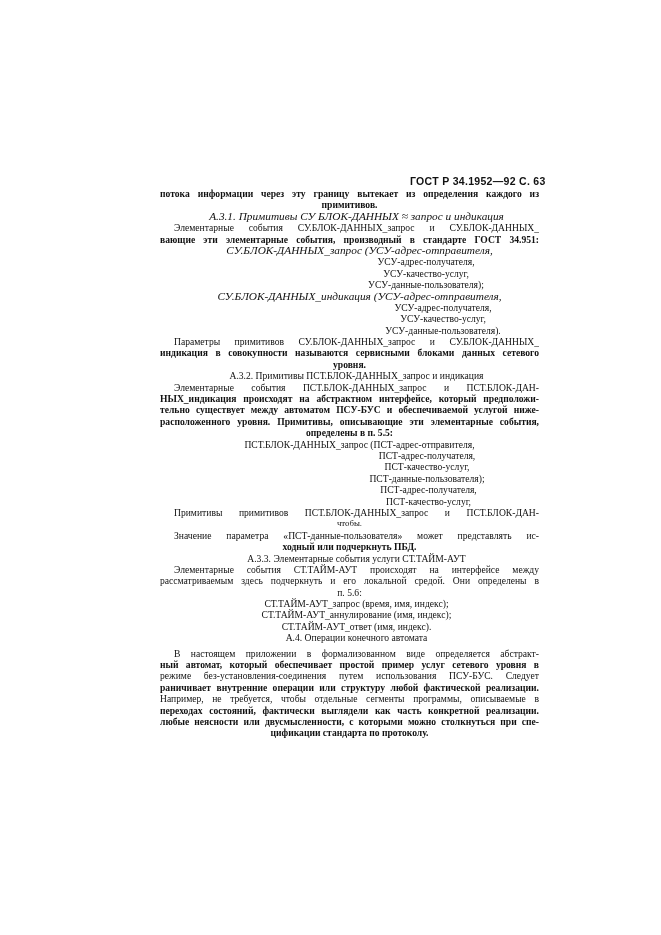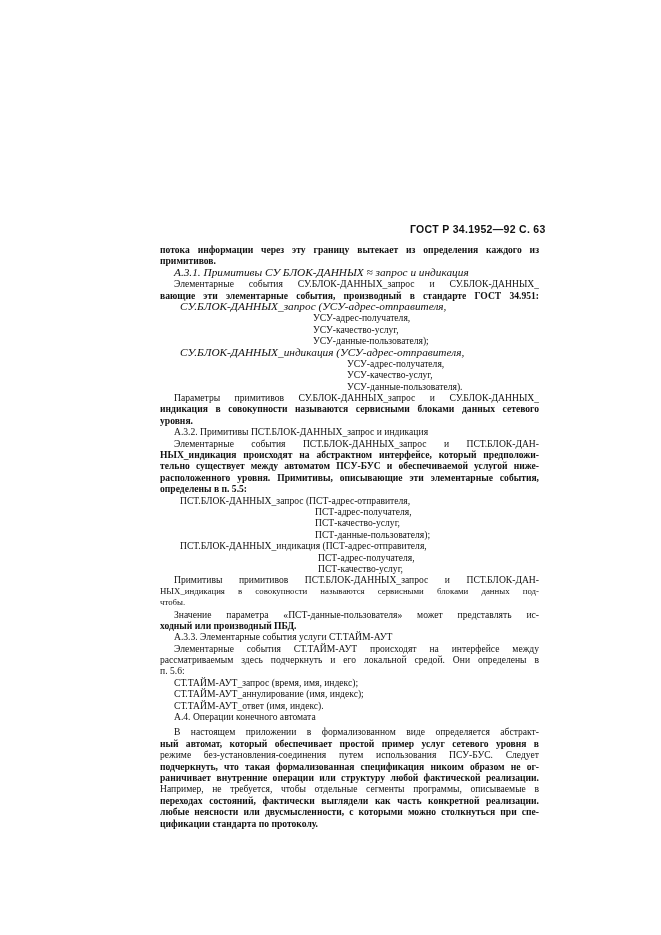--- a/index.html
+++ b/index.html
@@ -1,22 +1,22 @@
 <!DOCTYPE html>
 <html><head>
 <meta charset="utf-8">
 <style>
   html, body { margin:0; padding:0; background:#ffffff; }
   body { width:661px; height:935px; position:relative; overflow:hidden;
          font-family:"Liberation Serif", "DejaVu Serif", serif; color:#111; }
-  .page { position:absolute; left:0; top:0; width:661px; height:708px;margin-top:48px; }
+  .page { position:absolute; left:0; top:0; width:661px; height:708px; }
   .hdr { position:absolute; top:175px; left:410px; width:130px; text-align:right;
          font-family:"Liberation Sans", sans-serif; font-weight:bold; font-size:10.5px; letter-spacing:0.3px; white-space:nowrap; }
-  .body { position:absolute; left:160px; top:196px; width:379px; font-size:9.6px; line-height:11.4px; }
-  .ln { white-space:nowrap; overflow:hidden; height:11.4px; }
+  .body { position:absolute; left:160px; top:188px; width:379px; font-size:9.6px; line-height:11.4px; }
+  .ln { white-space:nowrap; overflow:hidden; height:11.4px;text-align:center; }
   .j  { text-align:justify; text-align-last:justify; }
   .b  { font-weight:bold; }
   .i1 { padding-left:14px; }
   .i2 { padding-left:20px; }
   .c1 { padding-left:153px; }
   .c2 { padding-left:187px; }
   .c3 { padding-left:155px; }
   .c4 { padding-left:158px; }
   .big { font-size:11.3px; font-family:"Liberation Serif", serif;font-style:italic; }
   .sm  { font-size:8.8px; }
@@ -48,40 +48,37 @@
     <div class="ln i1">А.3.2. Примитивы ПСТ.БЛОК-ДАННЫХ_запрос и индикация</div>
     <div class="ln i1 j">Элементарные события ПСТ.БЛОК-ДАННЫХ_запрос и ПСТ.БЛОК-ДАН-</div>
     <div class="ln j b">НЫХ_индикация происходят на абстрактном интерфейсе, который предположи-</div>
     <div class="ln j b">тельно существует между автоматом ПСУ-БУС и обеспечиваемой услугой ниже-</div>
     <div class="ln j b">расположенного уровня. Примитивы, описывающие эти элементарные события,</div>
     <div class="ln b">определены в п. 5.5:</div>
     <div class="ln i2">ПСТ.БЛОК-ДАННЫХ_запрос (ПСТ-адрес-отправителя,</div>
     <div class="ln c3">ПСТ-адрес-получателя,</div>
     <div class="ln c3">ПСТ-качество-услуг,</div>
     <div class="ln c3">ПСТ-данные-пользователя);</div>
-    <div class="ln i2">ПСТ.БЛОК-ДАННЫХ_индикация (ПСТ-адрес-отправителя,</div>
     <div class="ln c4">ПСТ-адрес-получателя,</div>
     <div class="ln c4">ПСТ-качество-услуг,</div>
     <div class="ln i1 j">Примитивы примитивов ПСТ.БЛОК-ДАННЫХ_запрос и ПСТ.БЛОК-ДАН-</div>
-    <div class="ln j sm">НЫХ_индикация в совокупности называются сервисными блоками данных под-</div>
     <div class="ln sm">чтобы.</div>
     <div class="ln i1 j">Значение параметра «ПСТ-данные-пользователя» может представлять ис-</div>
-    <div class="ln b">ходный или производный ПБД.</div>
+    <div class="ln b">ходный или подчеркнуть ПБД.</div>
     <div class="ln i1">А.3.3. Элементарные события услуги СТ.ТАЙМ-АУТ</div>
     <div class="ln i1 j">Элементарные события СТ.ТАЙМ-АУТ происходят на интерфейсе между</div>
     <div class="ln j">рассматриваемым здесь подчеркнуть и его локальной средой. Они определены в</div>
     <div class="ln">п. 5.6:</div>
     <div class="ln i1">СТ.ТАЙМ-АУТ_запрос (время, имя, индекс);</div>
     <div class="ln i1">СТ.ТАЙМ-АУТ_аннулирование (имя, индекс);</div>
     <div class="ln i1">СТ.ТАЙМ-АУТ_ответ (имя, индекс).</div>
     <div class="ln i1">А.4. Операции конечного автомата</div>
     <div class="gap"></div>
     <div class="ln i1 j">В настоящем приложении в формализованном виде определяется абстракт-</div>
     <div class="ln j b">ный автомат, который обеспечивает простой пример услуг сетевого уровня в</div>
     <div class="ln j">режиме без-установления-соединения путем использования ПСУ-БУС. Следует</div>
-    <div class="ln j b">подчеркнуть, что такая формализованная спецификация никоим образом не ог-</div>
     <div class="ln j b">раничивает внутренние операции или структуру любой фактической реализации.</div>
     <div class="ln j">Например, не требуется, чтобы отдельные сегменты программы, описываемые в</div>
     <div class="ln j b">переходах состояний, фактически выглядели как часть конкретной реализации.</div>
     <div class="ln j b">любые неясности или двусмысленности, с которыми можно столкнуться при спе-</div>
     <div class="ln b">цификации стандарта по протоколу.</div>
   </div>
 </div>
 
 </body></html>

